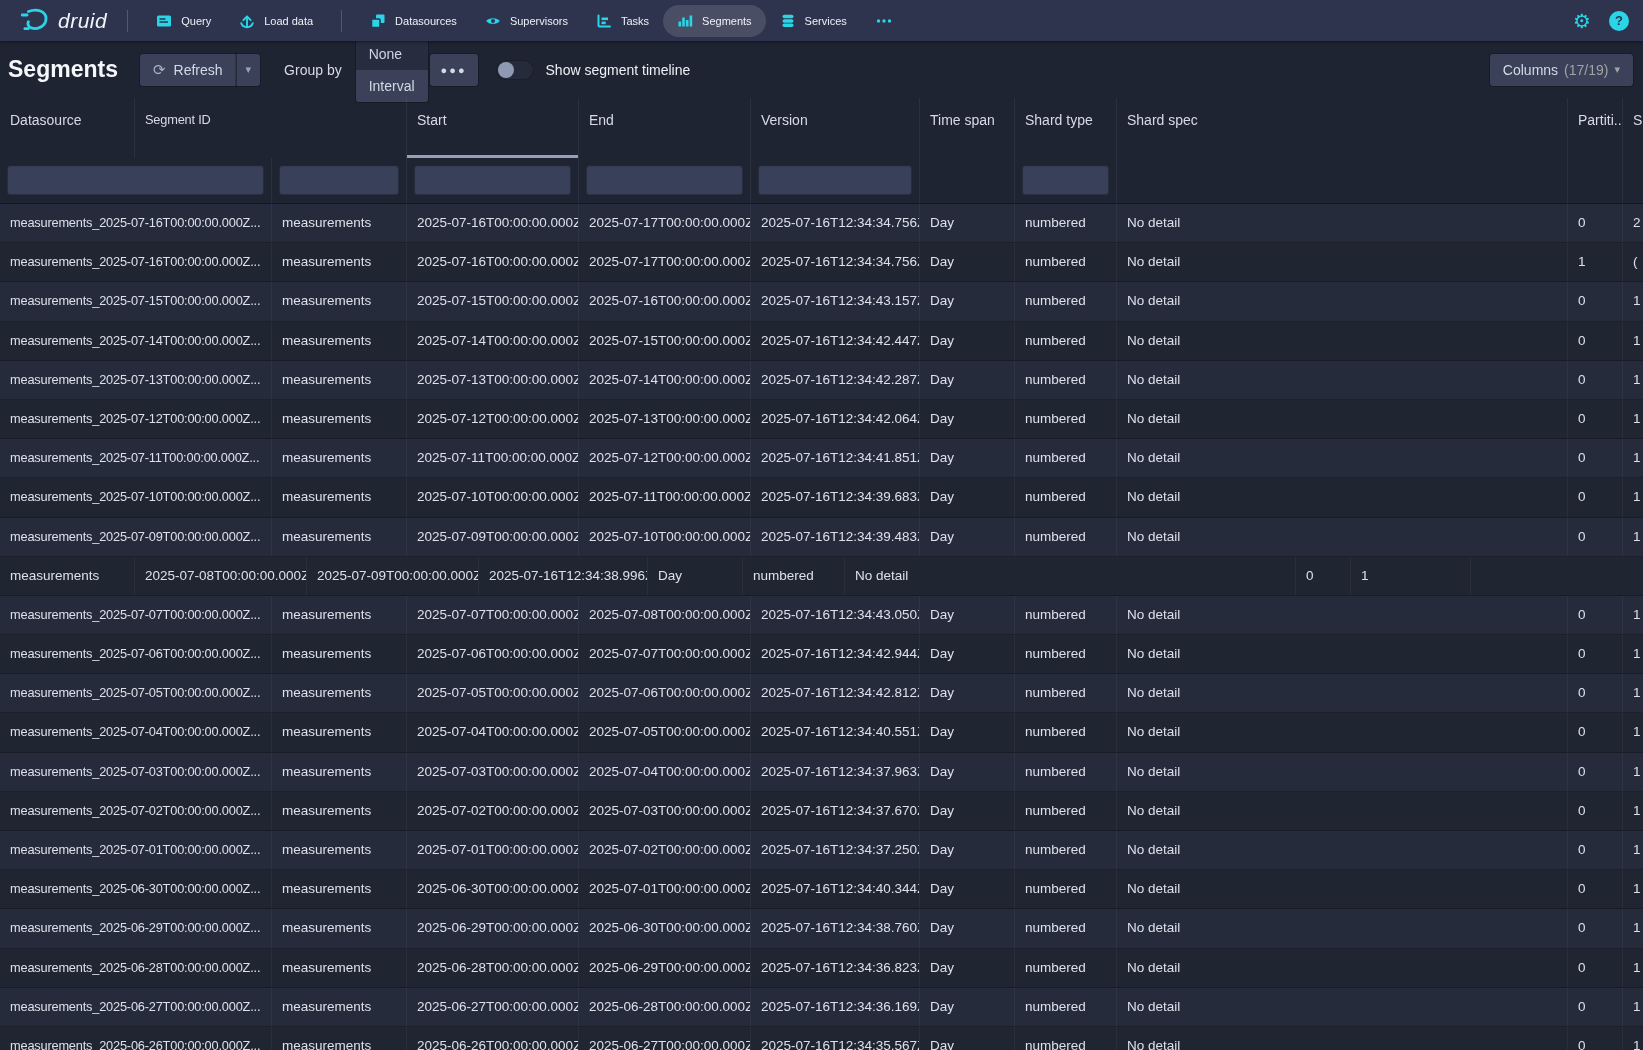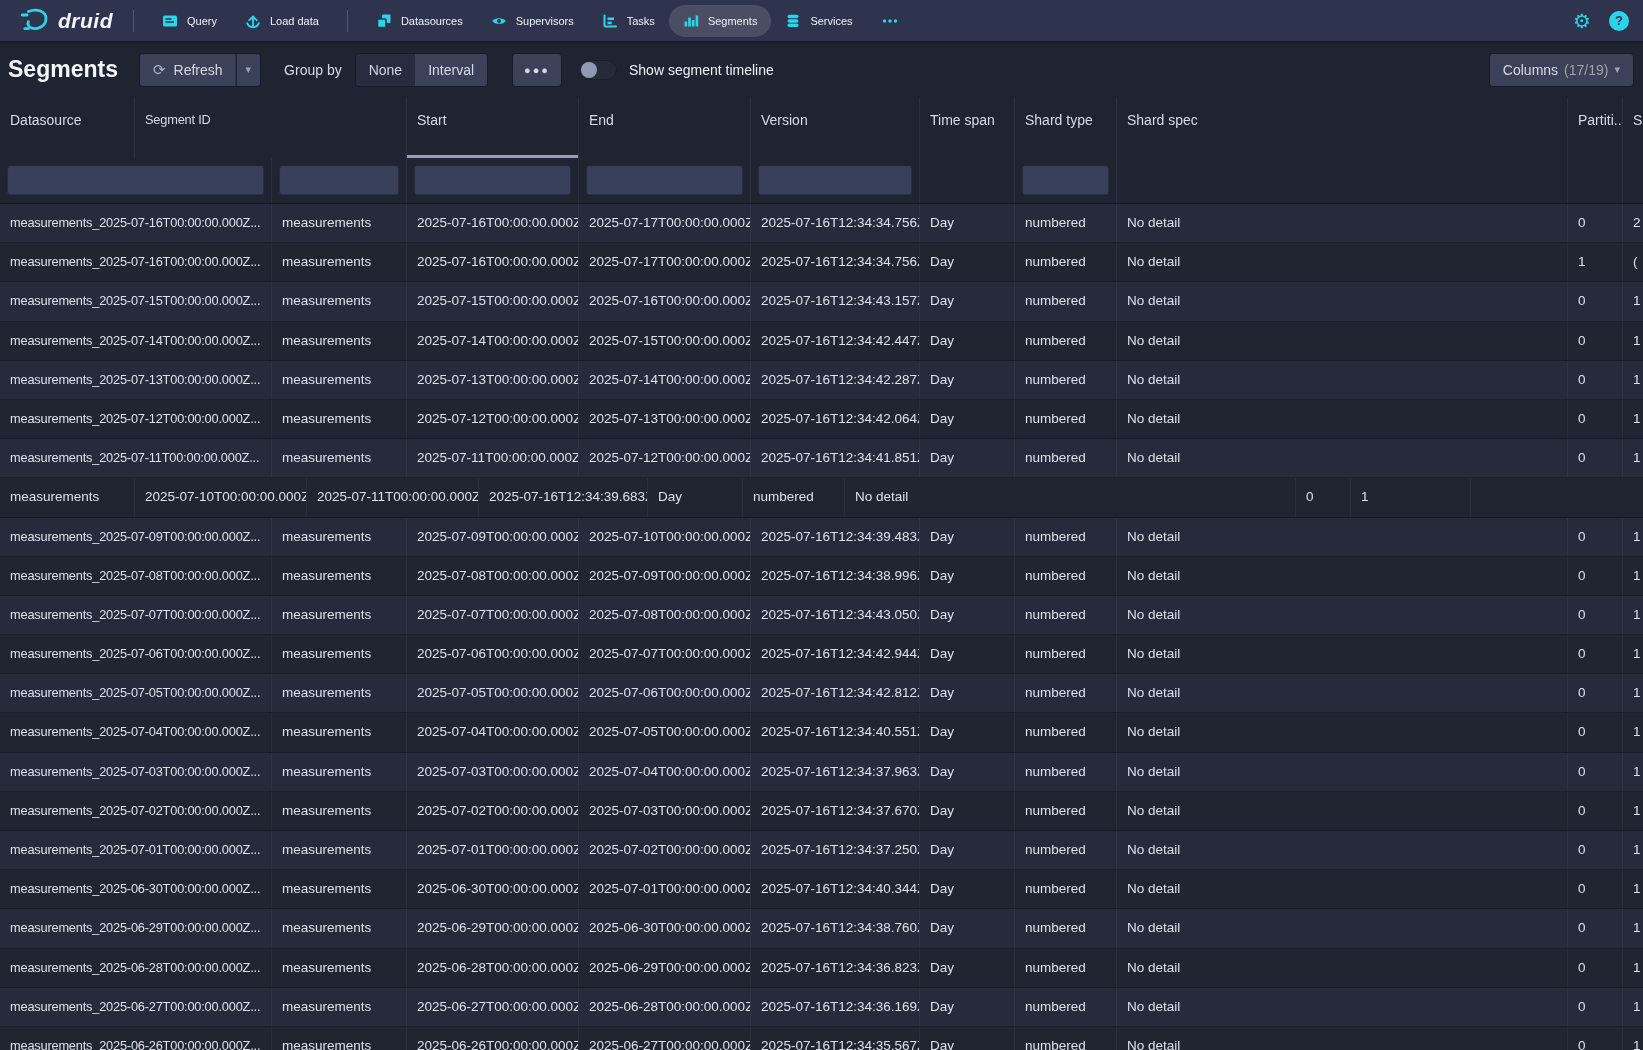--- a/index.html
+++ b/index.html
@@ -8,21 +8,21 @@
     background:#1f2433;
     font-family:"Liberation Sans","DejaVu Sans",sans-serif;
     color:#dde1eb;
   }
   
   .nav {
     height:41px; background:#2e344e; display:flex; align-items:center;
     padding:0 14px; box-shadow:0 1px 3px rgba(0,0,0,.45); position:relative; z-index:5;
   }
   .brand { display:flex; align-items:center; gap:8px; padding:0 6px; cursor:pointer; }
-  .brand-text { font-size:21px; font-style:italic; font-weight:700; color:#f4f6fb; letter-spacing:.5px; }
+  .brand-text { font-size:21px; font-style:italic; font-weight:400; color:#f4f6fb; letter-spacing:.5px; }
   .nav-divider { width:1px; height:22px; background:rgba(255,255,255,.18); margin:0 14px; }
   .nav-item {
     display:flex; align-items:center; gap:9px; padding:0 14px; height:32px;
     border-radius:16px; cursor:pointer; font-size:11px; color:#eef1f8; white-space:nowrap;
   }
   .nav-item.active { background:rgba(255,255,255,.13); }
   .nav-item .ico { display:flex; align-items:center; }
   .nav-right { margin-left:auto; display:flex; align-items:center; gap:18px; }
   .gear { font-family:"DejaVu Sans",sans-serif; font-size:20px; color:#2bd5e8; cursor:pointer; line-height:1; }
   .help {
@@ -35,21 +35,21 @@
   .btn {
     background:#3a4159; height:32px; display:inline-flex; align-items:center;
     padding:0 13px; border-radius:3px; font-size:14px; color:#d3d9e5; cursor:pointer;
     box-shadow:0 0 0 1px rgba(0,0,0,.2); white-space:nowrap;
   }
   .split { display:flex; margin-right:24px; }
   .split .btn.main { border-radius:3px 0 0 3px; gap:8px; }
   .split .btn.caret-part { border-radius:0 3px 3px 0; padding:0 9px; border-left:1px solid rgba(0,0,0,.35); color:#9aa3b8; font-size:11px; }
   .refresh-glyph { font-family:"DejaVu Sans",sans-serif; font-size:15px; color:#a9b1c4; }
   .label-muted { font-size:14px; color:#d5dae6; margin-right:14px; }
-  .btn-group { display:flex; border-radius:3px; overflow:hidden; box-shadow:0 0 0 1px rgba(0,0,0,.2); margin-right:26px; }
+  .btn-group { display:flex; border-radius:3px; overflow:hidden; box-shadow:0 0 0 1px rgba(0,0,0,.2); margin-right:2px;flex-direction:column; }
   .btn-group .btn { box-shadow:none; border-radius:0; }
   .btn-group .btn.selected { background:#272d3f; color:#cfd5e3; }
   .btn.more-btn { padding:0 11px; margin-right:18px; letter-spacing:2px; font-size:11px; }
   .switch { width:38px; height:20px; border-radius:10px; background:#262b3c; position:relative; cursor:pointer; margin-right:12px; box-shadow:inset 0 0 0 1px rgba(0,0,0,.3); }
   .switch .knob { width:16px; height:16px; border-radius:50%; background:#9099b2; position:absolute; top:2px; left:2px; }
   .switch-label { font-size:14px; color:#edf0f7; }
   .spacer { flex:1; }
   .columns-btn { gap:6px;align-items:center; }
   .columns-btn .count, .columns-btn .caret { color:#a3a3a3; }
   .columns-btn .caret { font-size:11px; font-family:"DejaVu Sans",sans-serif; }
@@ -344,20 +344,21 @@
         <div class="td col-start">2025-07-11T00:00:00.000Z</div>
         <div class="td col-end">2025-07-12T00:00:00.000Z</div>
         <div class="td col-version">2025-07-16T12:34:41.851Z</div>
         <div class="td col-time_span">Day</div>
         <div class="td col-shard_type">numbered</div>
         <div class="td col-shard_spec">No detail</div>
         <div class="td col-partition">0</div>
         <div class="td col-size">1</div>
       </div>
       <div class="tr even">
+        <div class="td col-segment_id">measurements_2025-07-10T00:00:00.000Z...</div>
         <div class="td col-datasource">measurements</div>
         <div class="td col-start">2025-07-10T00:00:00.000Z</div>
         <div class="td col-end">2025-07-11T00:00:00.000Z</div>
         <div class="td col-version">2025-07-16T12:34:39.683Z</div>
         <div class="td col-time_span">Day</div>
         <div class="td col-shard_type">numbered</div>
         <div class="td col-shard_spec">No detail</div>
         <div class="td col-partition">0</div>
         <div class="td col-size">1</div>
       </div>
@@ -367,21 +368,20 @@
         <div class="td col-start">2025-07-09T00:00:00.000Z</div>
         <div class="td col-end">2025-07-10T00:00:00.000Z</div>
         <div class="td col-version">2025-07-16T12:34:39.483Z</div>
         <div class="td col-time_span">Day</div>
         <div class="td col-shard_type">numbered</div>
         <div class="td col-shard_spec">No detail</div>
         <div class="td col-partition">0</div>
         <div class="td col-size">1</div>
       </div>
       <div class="tr even">
-        <div class="td col-segment_id">measurements_2025-07-08T00:00:00.000Z...</div>
         <div class="td col-datasource">measurements</div>
         <div class="td col-start">2025-07-08T00:00:00.000Z</div>
         <div class="td col-end">2025-07-09T00:00:00.000Z</div>
         <div class="td col-version">2025-07-16T12:34:38.996Z</div>
         <div class="td col-time_span">Day</div>
         <div class="td col-shard_type">numbered</div>
         <div class="td col-shard_spec">No detail</div>
         <div class="td col-partition">0</div>
         <div class="td col-size">1</div>
       </div>

